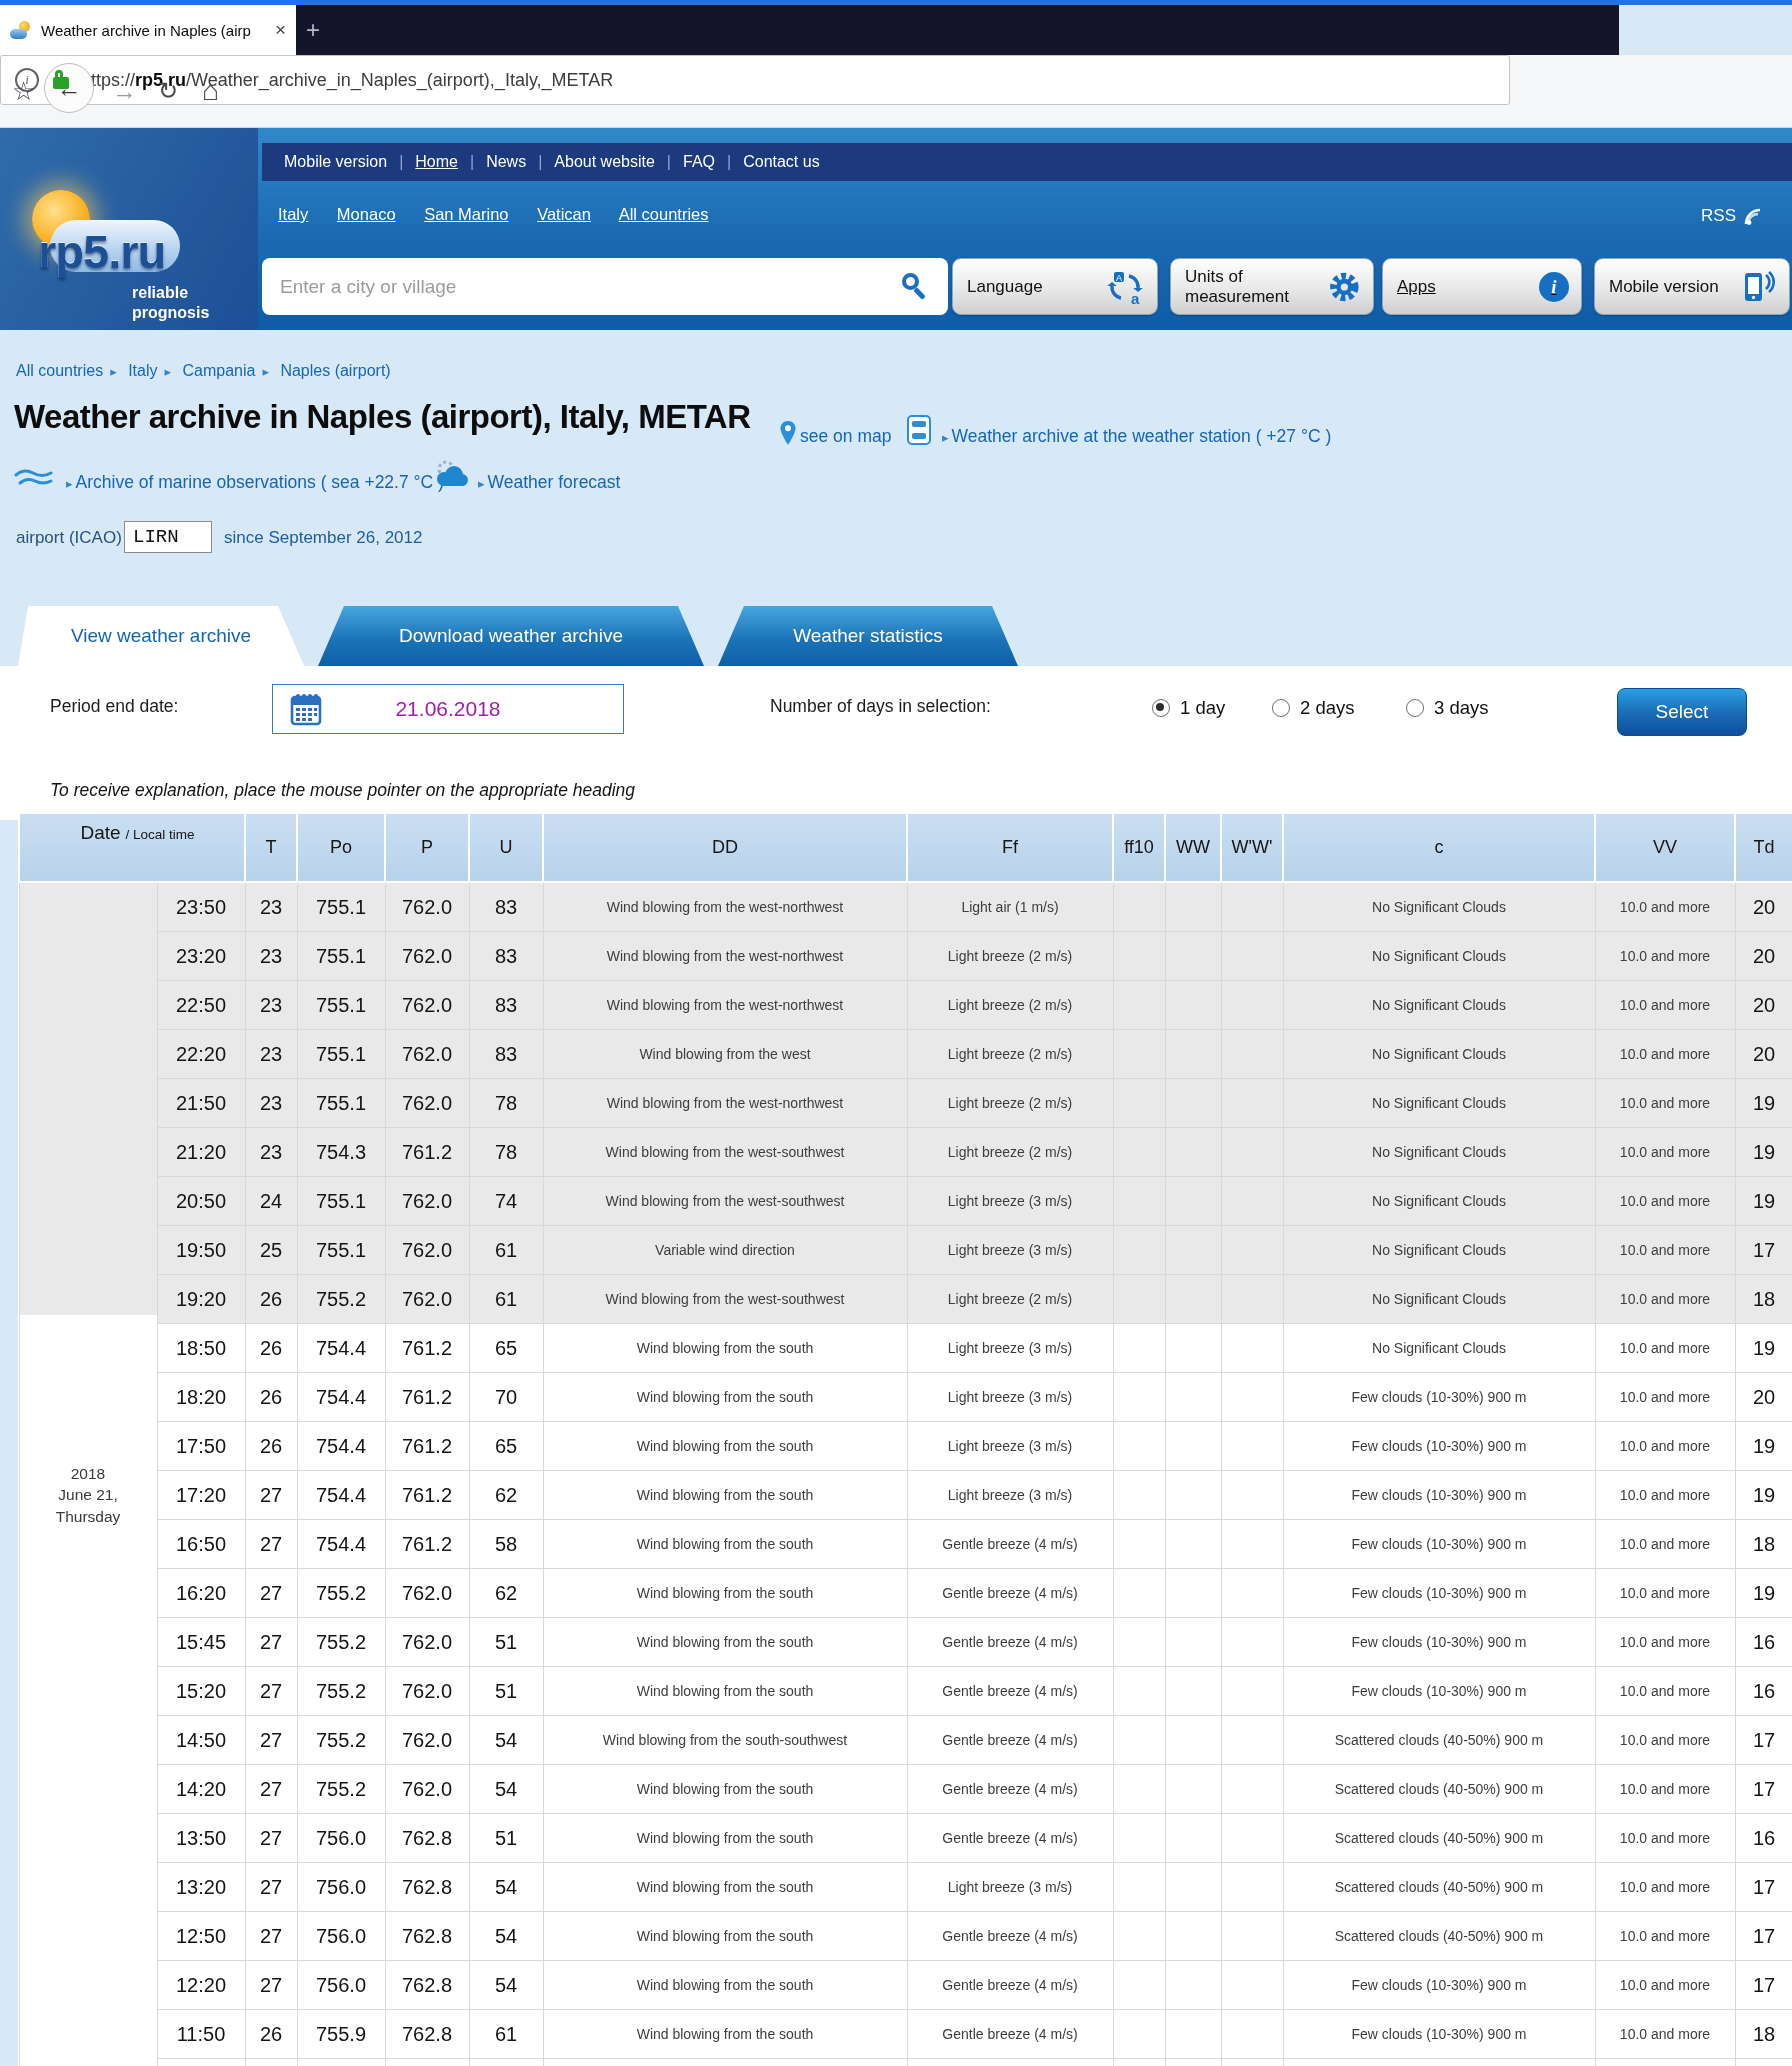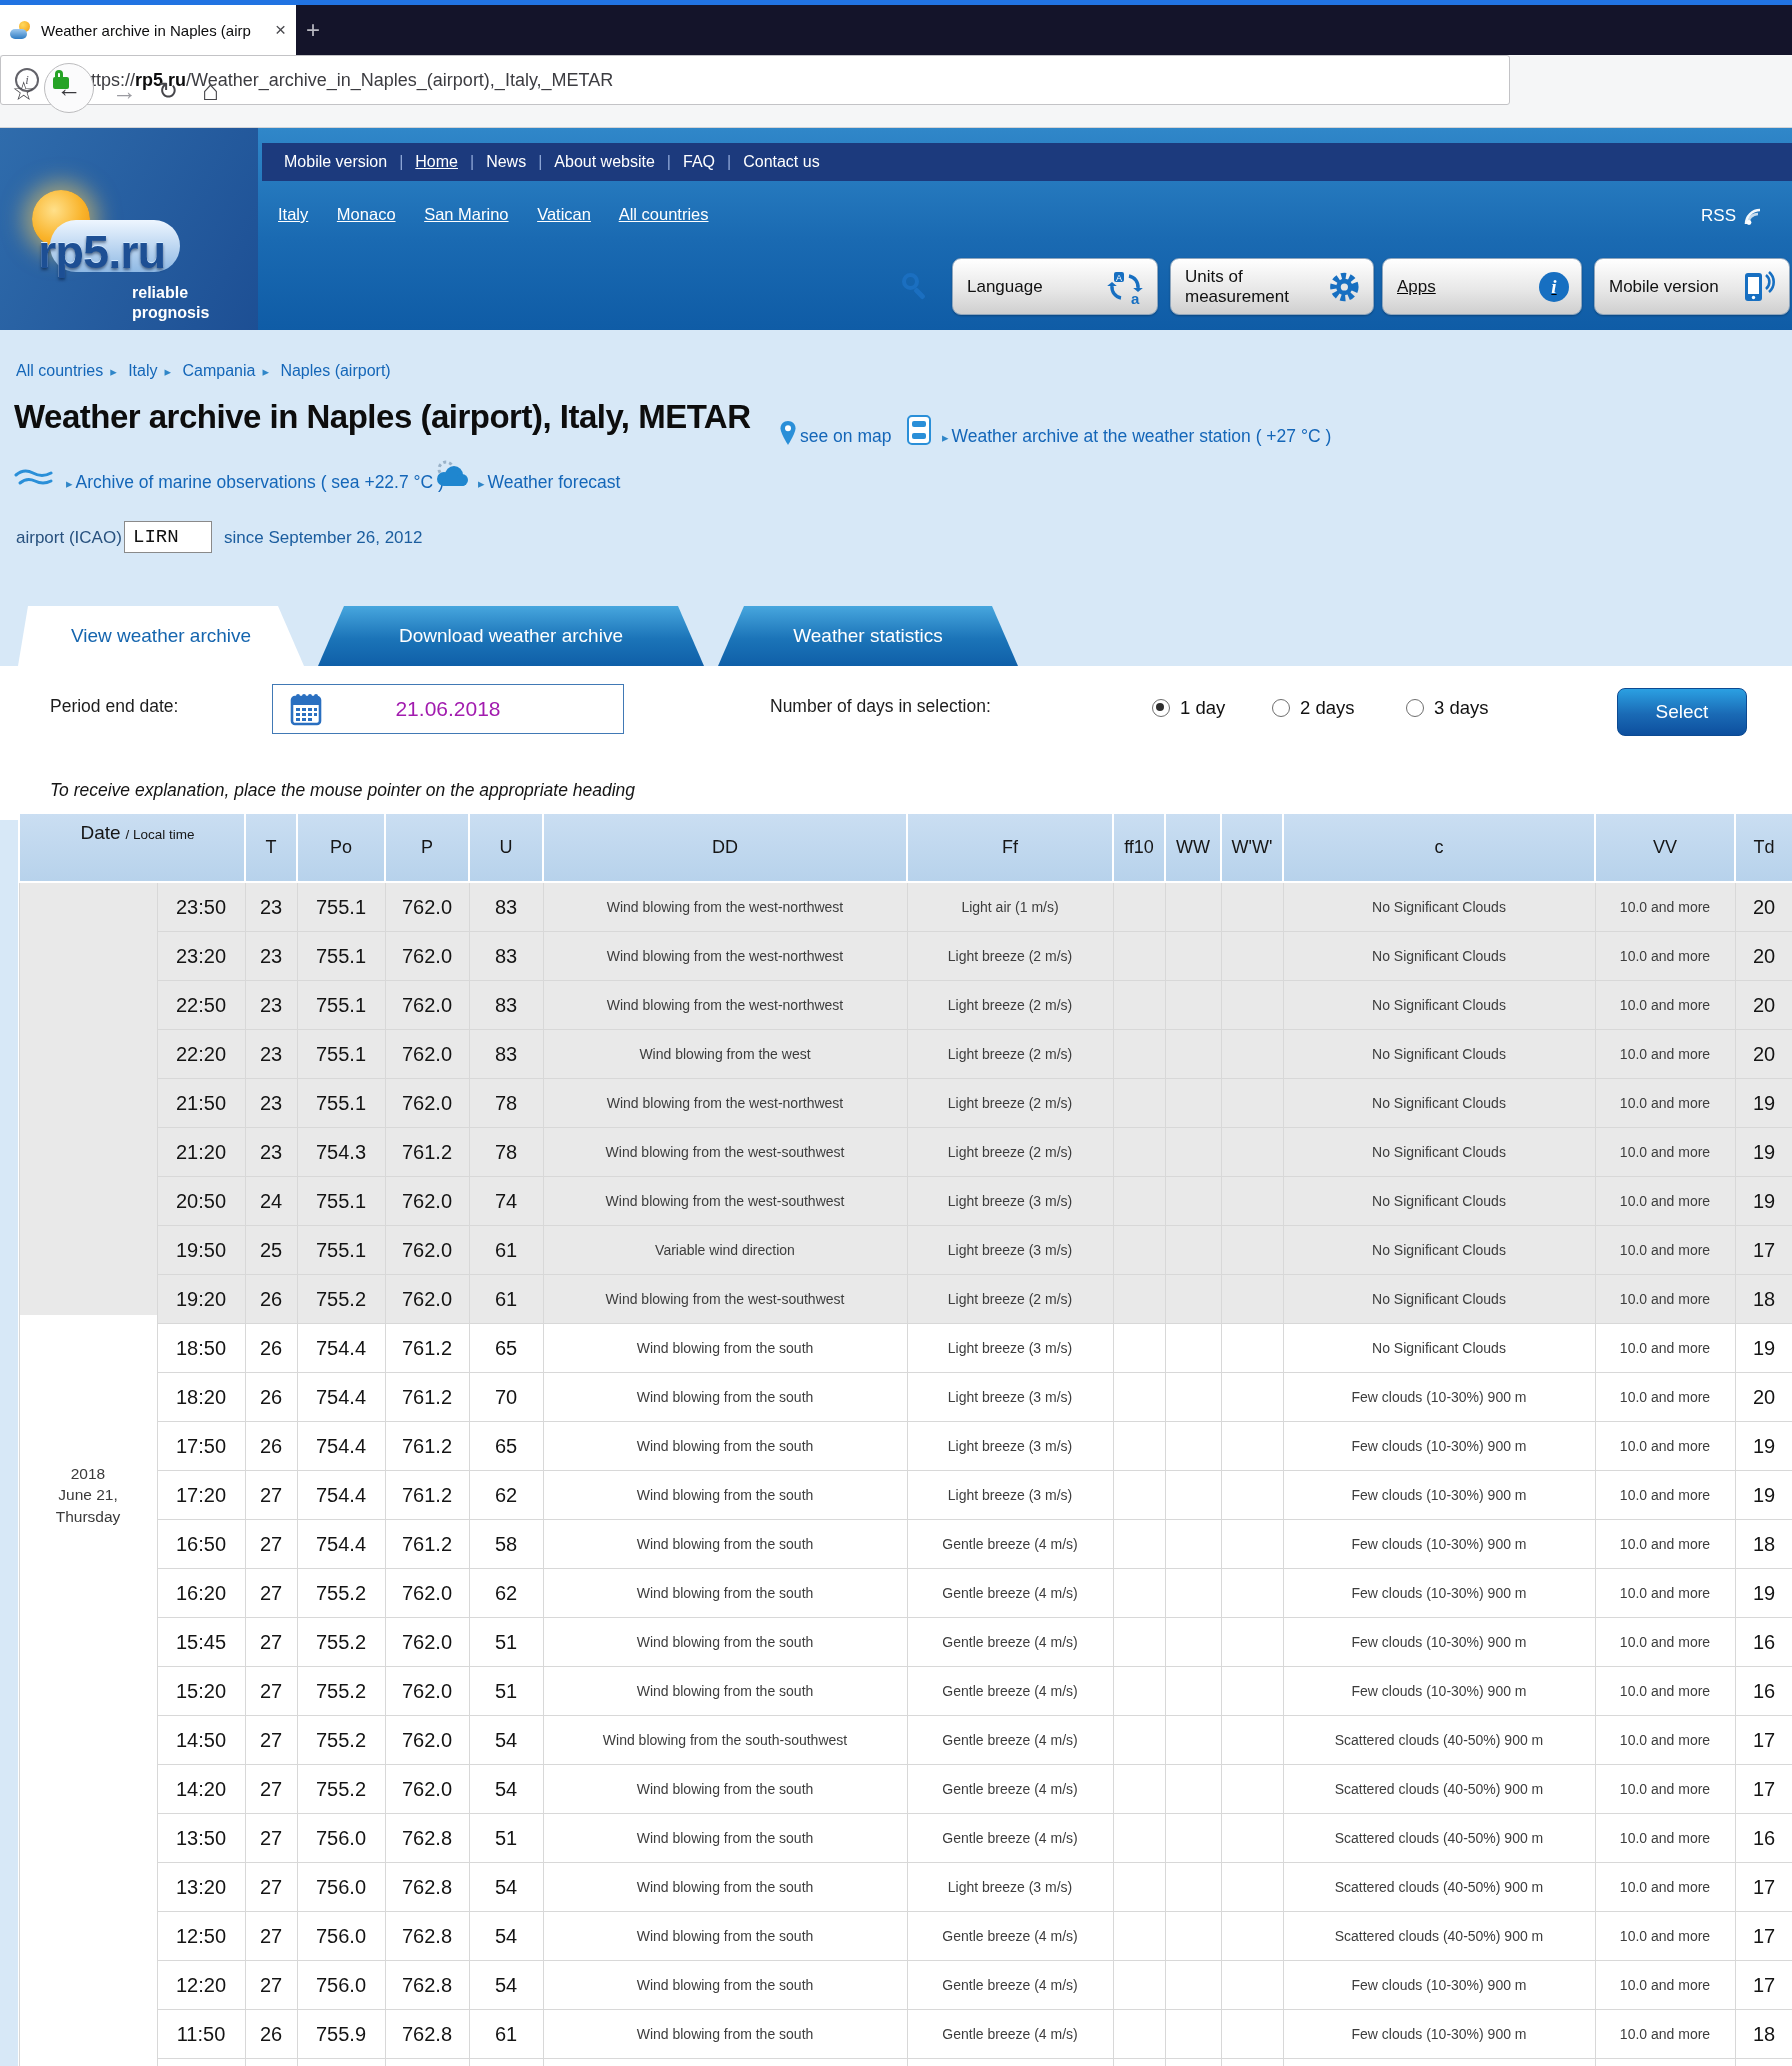--- a/index.html
+++ b/index.html
@@ -5,21 +5,21 @@
   html,body{margin:0;padding:0;}
   body{
     width:1792px;height:2066px;position:relative;overflow:hidden;
     background:#d7e8f7;font-family:"Liberation Sans",sans-serif;
     -webkit-font-smoothing:antialiased;
   }
   .abs{position:absolute;}
 
   
   #top-strip{left:0;top:0;width:1792px;height:5px;background:#2173e2;}
-  #tab-bar{left:0;top:5px;width:1792px;height:50px;background:#14142a;}
+  #tab-bar{left:0;top:5px;width:1619px;height:50px;background:#14142a;}
   #active-tab{left:0;top:0;width:296px;height:50px;background:#ffffff;display:flex;align-items:center;padding:0 10px;box-sizing:border-box;}
   .favicon{width:22px;height:18px;position:relative;flex:0 0 auto;margin-right:9px;}
   .favicon .sun{position:absolute;right:2px;top:0;width:11px;height:11px;border-radius:50%;background:radial-gradient(circle at 35% 35%,#ffd95e,#f39c12);}
   .favicon .cloud{position:absolute;left:0;bottom:0;width:17px;height:10px;border-radius:6px;background:linear-gradient(180deg,#9ec9ef,#2f7cc3);}
   #tab-title{font-size:15px;color:#0c0c0d;white-space:nowrap;overflow:hidden;flex:1 1 auto;}
   #tab-close{flex:0 0 auto;font-size:19px;color:#4a4a4f;margin-left:6px;cursor:default;}
   #new-tab{left:306px;top:12px;font-size:24px;color:#b9b9c2;line-height:26px;}
 
   #toolbar{left:0;top:55px;width:1792px;height:73px;background:#f5f6f7;border-bottom:1px solid #d4d4d6;box-sizing:border-box;}
   .tb-icon{position:absolute;top:50%;transform:translateY(-50%);color:#46464b;}
@@ -196,20 +196,21 @@
     <span>RSS</span>
     <svg width="22" height="20" viewBox="0 0 22 20">
         <g fill="none" stroke="#fff" stroke-width="2.6">
           <path d="M2 18 a14 14 0 0 1 14 -14" opacity=".95"></path>
           <path d="M4 18 a10 10 0 0 1 10 -10" opacity=".75"></path>
         </g>
         <circle cx="5" cy="16.5" r="2.4" fill="#fff"></circle>
       </svg>
   </div>
 
+  <input id="search-input" class="abs" placeholder="Enter a city or village" style="">
   <div id="search-btn" class="abs">
       <span class="lens"></span>
       <span class="handle"></span>
     </div>
 
   <div id="btn-language" class="hdr-btn">
     <span class="lbl">Language</span>
     <svg class="lang-svg" width="40" height="36" viewBox="0 0 40 36">
         <g stroke="#176fc1" stroke-width="3.4" fill="none">
           <path d="M24 7 a11 11 0 0 1 9 12"></path>

